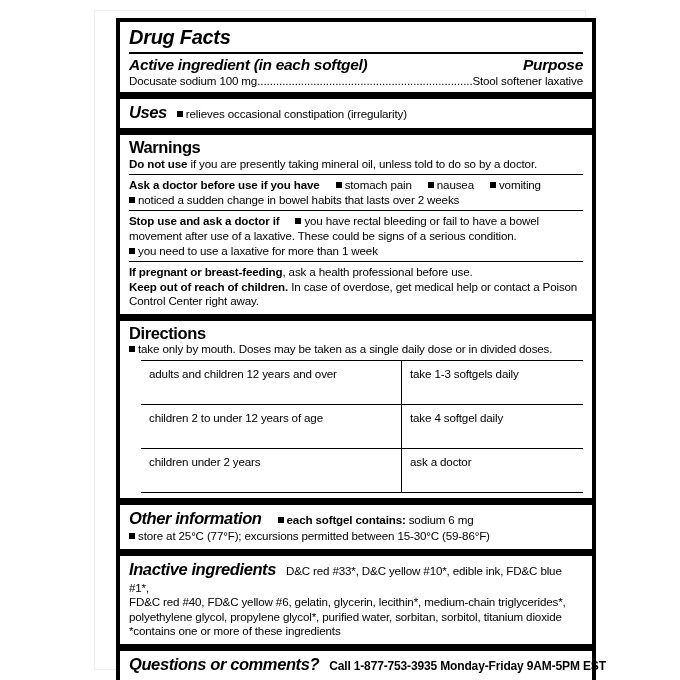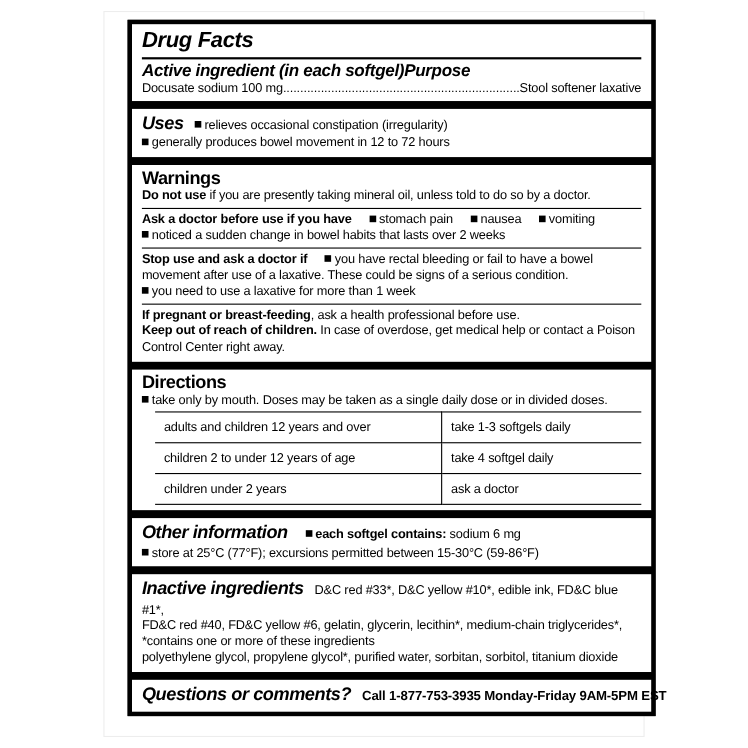--- a/index.html
+++ b/index.html
@@ -69,20 +69,21 @@
     border-top: 2px solid #000;
     margin: 1px 0 2px 0;
   }
   .rule-hair {
     border-top: 1px solid #000;
     margin: 3px 0 3px 0;
   }
 
   .row-split {
     display: flex;
+    justify-content: space-between;
     align-items: baseline;
   }
   .sect-head {
     font-weight: bold;
     font-style: italic;
     font-size: 15.5px;
     letter-spacing: -0.3px;
     line-height: 1.1;
     color: #000;
   }
@@ -153,21 +154,21 @@
   
   .dose-table {
     border-collapse: collapse;
     width: calc(100% - 12px);
     margin: 3px 0 0 12px;
     table-layout: fixed;
   }
   .dose-table td {
     border-top: 1px solid #000;
     border-bottom: 1px solid #000;
-    padding: 4px 0 4px 8px;
+    padding: 4px 0 20px 8px;
     font-size: 11.6px;
     letter-spacing: -0.15px;
     line-height: 1.2;
     color: #000;
     vertical-align: middle;
     height: 19px;
     margin-top: 27px;
   }
   .dose-table tr td:first-child {
     width: 252px;
@@ -217,23 +218,20 @@
         <span class="leader-dots">.................................................................................................</span>
         <span>Stool softener laxative</span>
       </div>
     </div>
 
     <div class="sep"></div>
 
     <div class="panel">
       <div class="inline-head-line">
         <span class="ih">Uses</span><span class="sp-wide"></span><span class="bullet"></span><span>relieves occasional constipation (irregularity)</span>
-      </div>
-      <div class="body-txt">
-        <span class="bullet"></span><span>generally produces bowel movement in 12 to 72 hours</span>
       </div>
     </div>
 
     <div class="sep"></div>
 
     <div class="panel">
       <div class="sect-head-lg">Warnings</div>
 
       <div class="body-txt">
         <b>Do not use</b><span> if you are presently taking mineral oil, unless told to do so by a doctor.</span>
@@ -308,22 +306,22 @@
       </div>
     </div>
 
     <div class="sep"></div>
 
     <div class="panel">
       <div class="inline-head-line">
         <span class="ih">Inactive ingredients</span><span class="sp-wide"></span><span>D&amp;C red #33*, D&amp;C yellow #10*, edible ink, FD&amp;C blue #1*,</span>
       </div>
       <div class="body-txt">FD&amp;C red #40, FD&amp;C yellow #6, gelatin, glycerin, lecithin*, medium-chain triglycerides*,</div>
+      <div class="body-txt">polyethylene glycol, propylene glycol*, purified water, sorbitan, sorbitol, titanium dioxide</div>
       <div class="body-txt">*contains one or more of these ingredients</div>
-      <div class="body-txt">polyethylene glycol, propylene glycol*, purified water, sorbitan, sorbitol, titanium dioxide</div>
     </div>
 
     <div class="sep"></div>
 
     <div class="panel">
       <div class="questions-line">
         <span class="qh">Questions or comments?</span><span class="sp-wide"></span><span class="qb">Call 1-877-753-3935 Monday-Friday 9AM-5PM EST</span>
       </div>
     </div>
 

